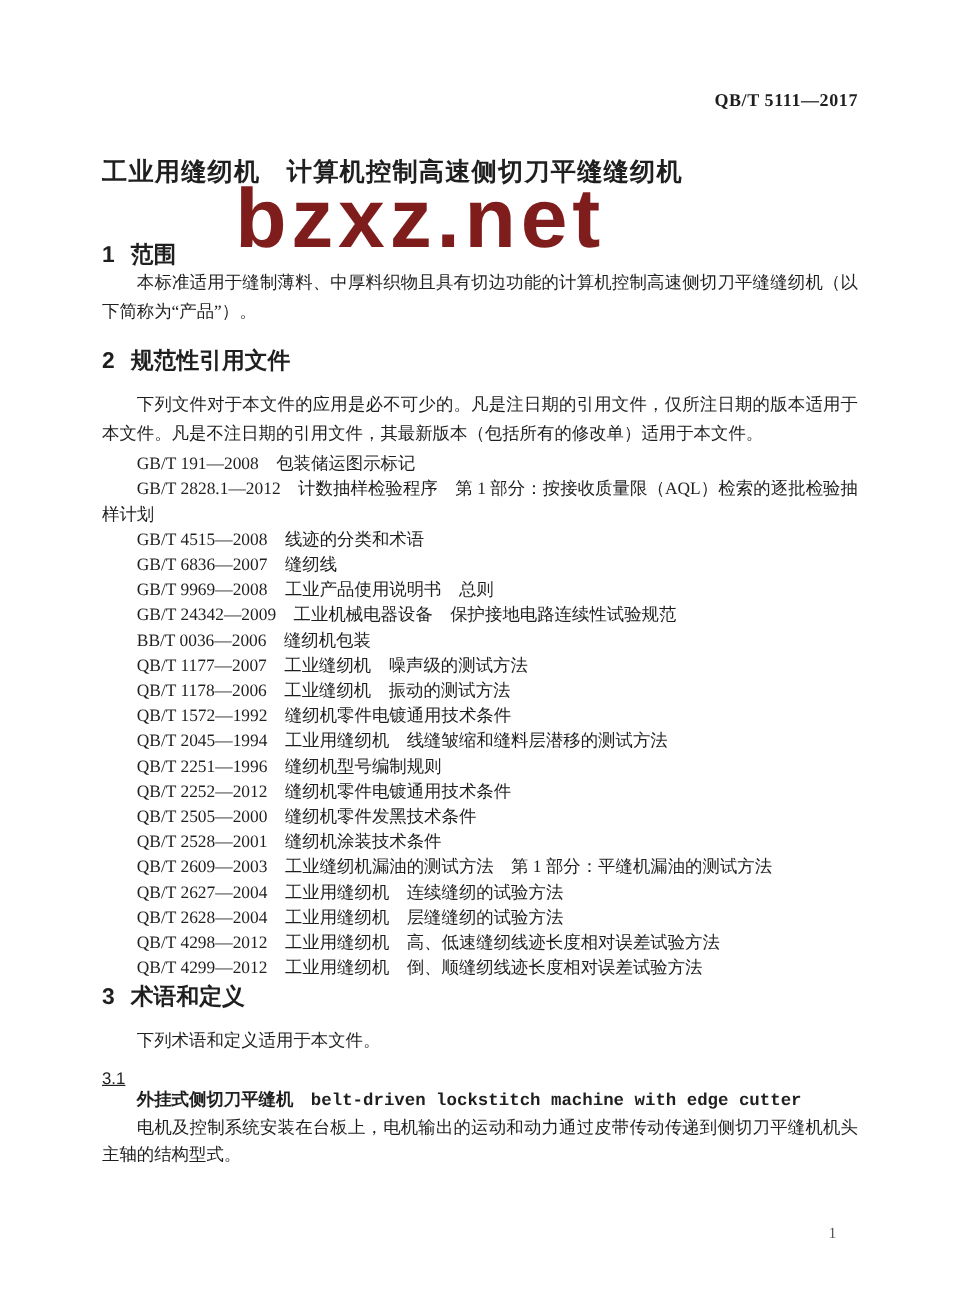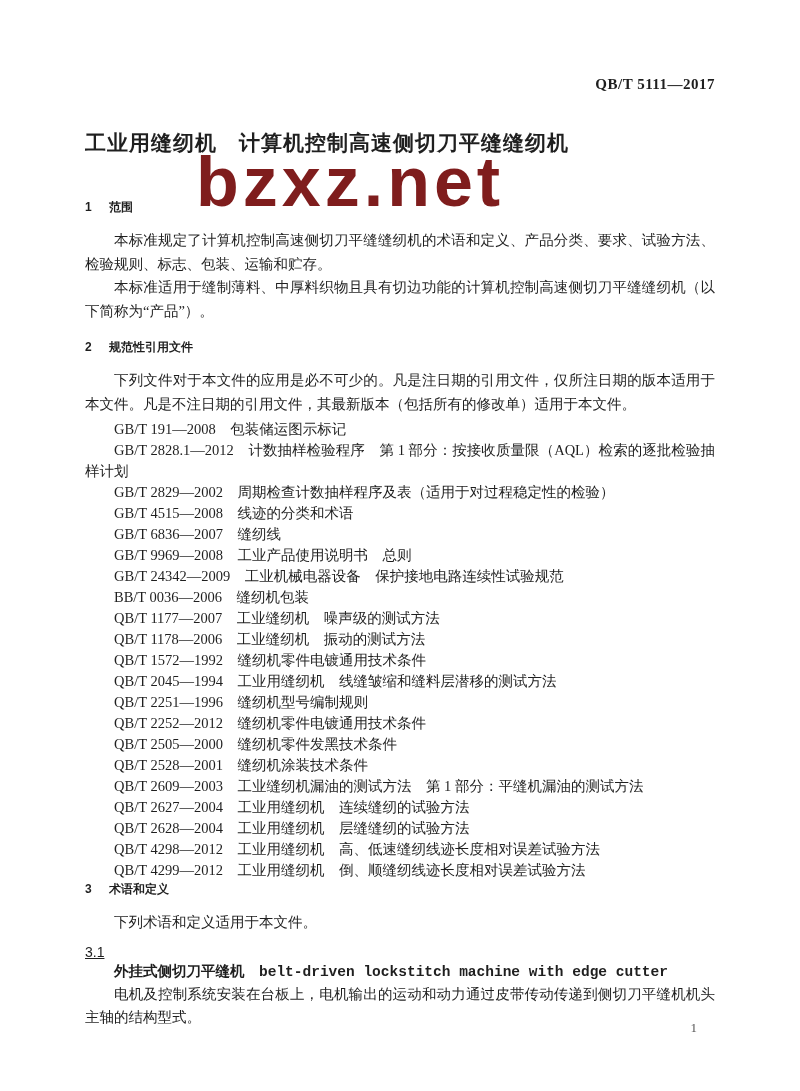--- a/index.html
+++ b/index.html
@@ -42,21 +42,21 @@
   .doc-title {
     margin-top: 36px;
     font-family: "Liberation Sans", "DejaVu Sans", sans-serif;
     font-weight: bold;
     font-size: 21px;
     letter-spacing: 1px;
   }
   .sec-heading {
     font-family: "Liberation Sans", "DejaVu Sans", sans-serif;
     font-weight: bold;
-    font-size: 12px;
+    font-size: 19px;
   }
   .sec-heading .sec-num { display: inline-block; min-width: 24px; }
   .h1 { margin-top: 42px; }
   .h2 { margin-top: 16px; }
   .h3 { }
   .body-para {
     font-size: 14.5px;
     line-height: 23.5px;
     text-indent: 2em;
     text-align: justify;
@@ -101,32 +101,30 @@
 
   <div class="content">
 
     <div class="std-code">QB/T 5111—2017</div>
 
     <h1 class="doc-title">工业用缝纫机　计算机控制高速侧切刀平缝缝纫机</h1>
 
     <div class="sec-heading h1">
       <span class="sec-num">1</span><span>范围</span>
     </div>
-    <p class="body-para mt-para">本标准规定了计算机控制高速侧切刀平缝缝纫机的术语和定义、产品分类、要求、试验方法、检验规则、标志、包装、运输和贮存。</p>
     <p class="body-para">本标准适用于缝制薄料、中厚料织物且具有切边功能的计算机控制高速侧切刀平缝缝纫机（以下简称为“产品”）。</p>
 
     <div class="sec-heading h2">
       <span class="sec-num">2</span><span>规范性引用文件</span>
     </div>
     <p class="body-para mt-para">下列文件对于本文件的应用是必不可少的。凡是注日期的引用文件，仅所注日期的版本适用于本文件。凡是不注日期的引用文件，其最新版本（包括所有的修改单）适用于本文件。</p>
 
     <div class="ref-list">
         <p class="ref-item"><span class="ref-code">GB/T 191—2008</span><span>包装储运图示标记</span></p>
         <p class="ref-item"><span class="ref-code">GB/T 2828.1—2012</span><span>计数抽样检验程序　第 1 部分：按接收质量限（AQL）检索的逐批检验抽样计划</span></p>
-        <p class="ref-item"><span class="ref-code">GB/T 2829—2002</span><span>周期检查计数抽样程序及表（适用于对过程稳定性的检验）</span></p>
         <p class="ref-item"><span class="ref-code">GB/T 4515—2008</span><span>线迹的分类和术语</span></p>
         <p class="ref-item"><span class="ref-code">GB/T 6836—2007</span><span>缝纫线</span></p>
         <p class="ref-item"><span class="ref-code">GB/T 9969—2008</span><span>工业产品使用说明书　总则</span></p>
         <p class="ref-item"><span class="ref-code">GB/T 24342—2009</span><span>工业机械电器设备　保护接地电路连续性试验规范</span></p>
         <p class="ref-item"><span class="ref-code">BB/T 0036—2006</span><span>缝纫机包装</span></p>
         <p class="ref-item"><span class="ref-code">QB/T 1177—2007</span><span>工业缝纫机　噪声级的测试方法</span></p>
         <p class="ref-item"><span class="ref-code">QB/T 1178—2006</span><span>工业缝纫机　振动的测试方法</span></p>
         <p class="ref-item"><span class="ref-code">QB/T 1572—1992</span><span>缝纫机零件电镀通用技术条件</span></p>
         <p class="ref-item"><span class="ref-code">QB/T 2045—1994</span><span>工业用缝纫机　线缝皱缩和缝料层潜移的测试方法</span></p>
         <p class="ref-item"><span class="ref-code">QB/T 2251—1996</span><span>缝纫机型号编制规则</span></p>

